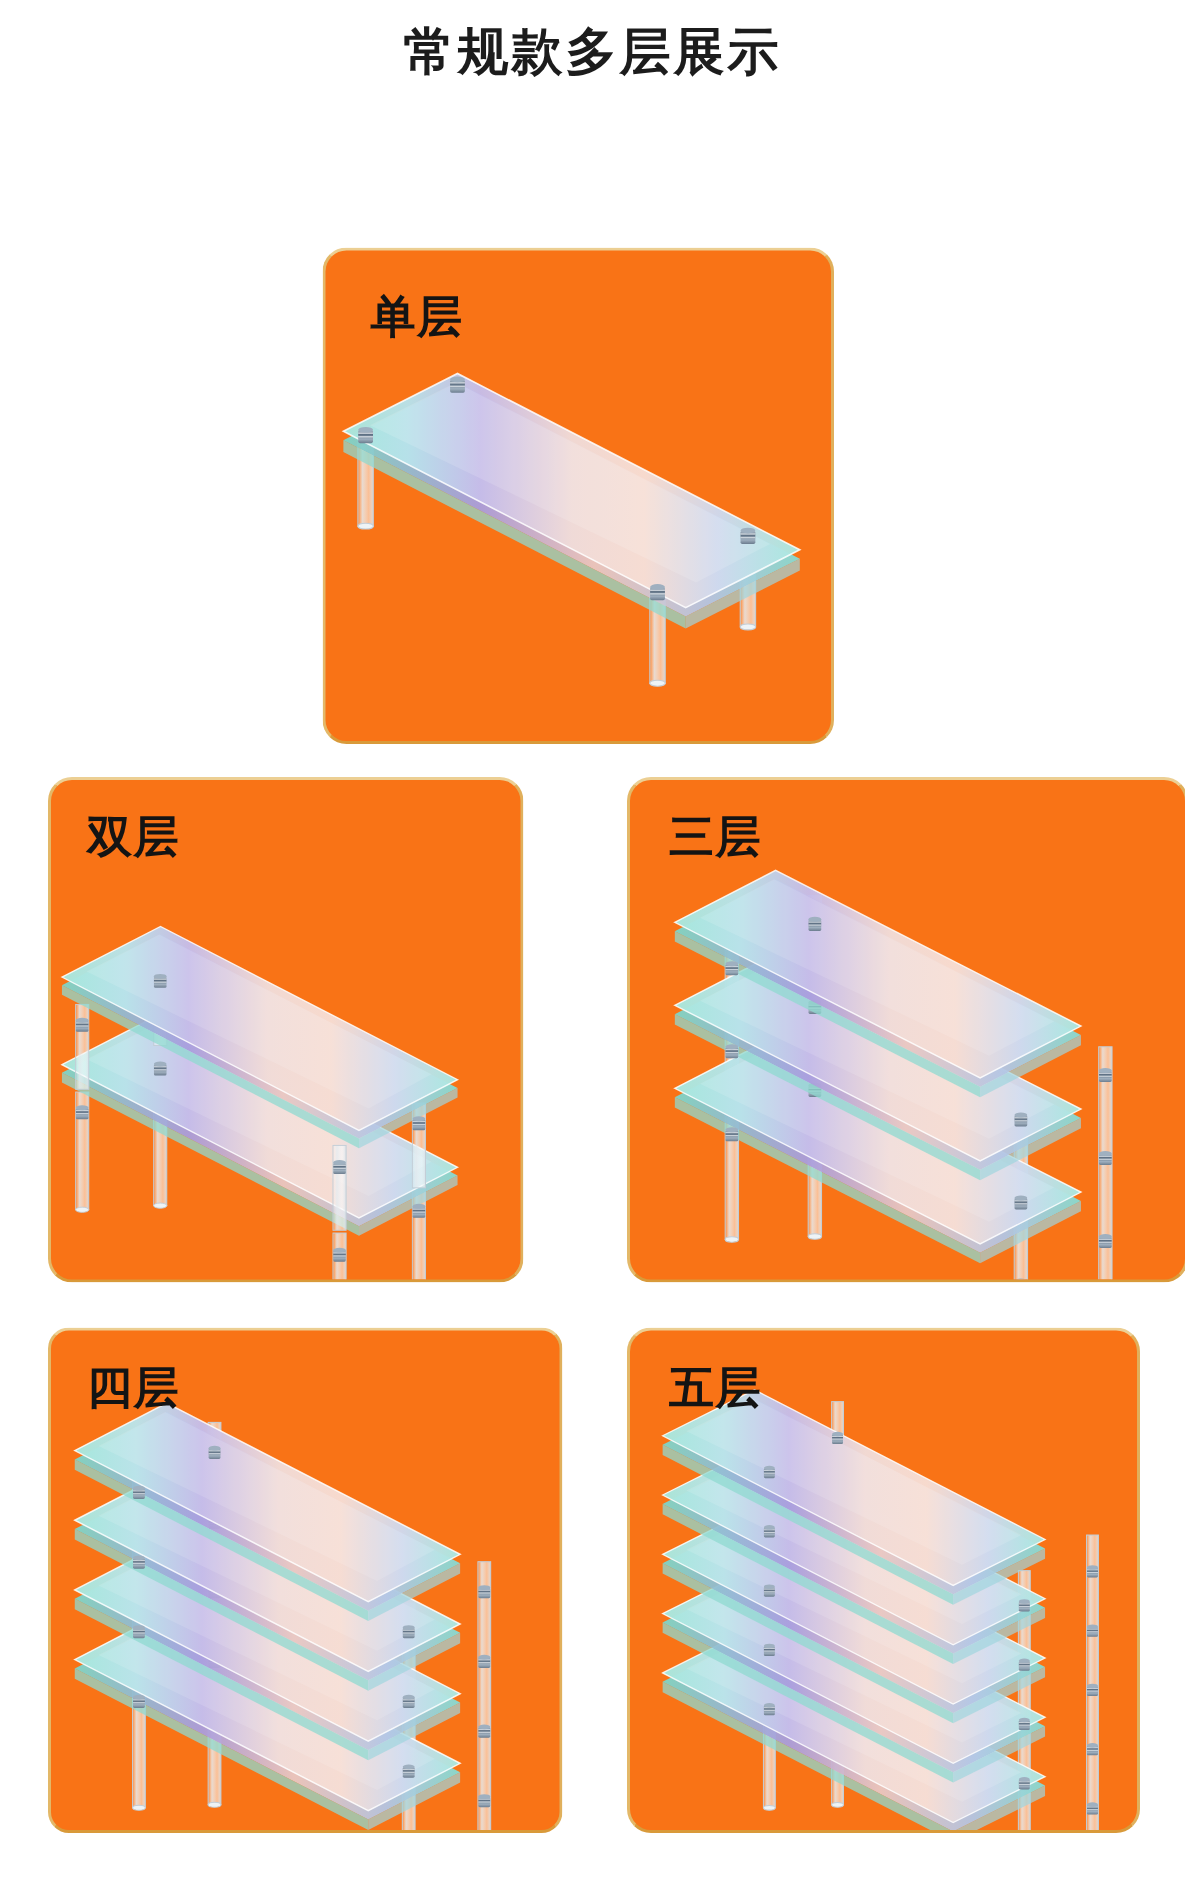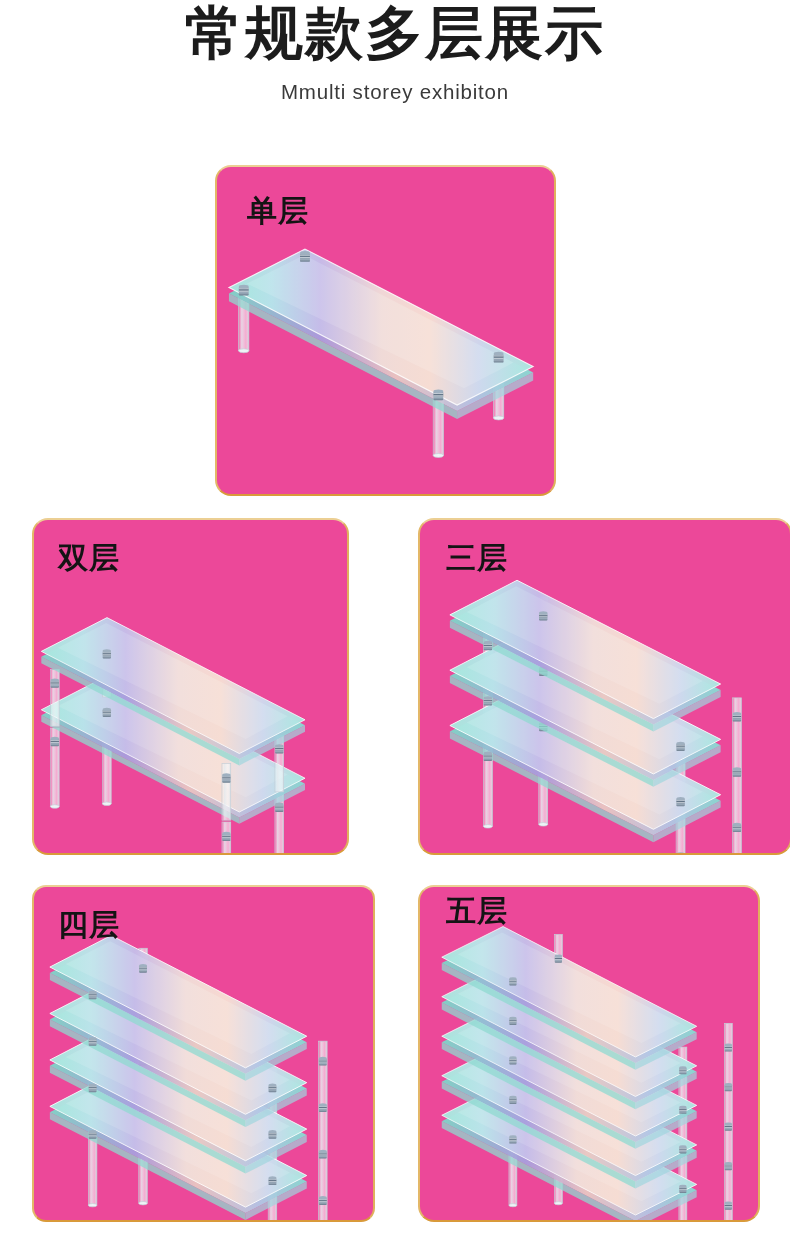--- a/index.html
+++ b/index.html
@@ -16,43 +16,43 @@
   }
 
   
   .header {
     position: absolute;
     top: 0; left: 0;
     width: 790px;
     text-align: center;
   }
   .main-title {
-    margin: 0;
-    font-size: 58px;
+    margin: 16px;
+    font-size: 34px;
     line-height: 1.15;
     font-weight: bold;
     letter-spacing: 2px;
     color: #1c1c1c;
     font-family: "Liberation Sans", "DejaVu Sans", sans-serif;
   }
   .sub-title {
     margin: 0;
     padding-top: 13px;
     font-size: 20.5px;
     letter-spacing: 0.8px;
     font-weight: normal;
     color: #3a3a3a;
   }
 
   
   .card {
     position: absolute;
     box-sizing: border-box;
     border-radius: 16px;
-    background: #ec4899;
+    background: #f97316;
     border: 2px solid #d99a3a;
     border-top-color: #eccf93;
     border-left-color: #e3b868;
     border-right-color: #e0b05c;
     overflow: hidden;
   }
   .card-label {
     position: absolute;
     left: 26px;
     top: 14px;
@@ -77,28 +77,27 @@
   #card-1 { left: 215px;  top: 165px;  width: 341px; height: 331px; }
   #card-2 { left: 32px;   top: 518px;  width: 317px; height: 337px; }
   #card-3 { left: 418px;  top: 518px;  width: 374px; height: 337px; }
   #card-4 { left: 32px;   top: 885px;  width: 343px; height: 337px; border-radius: 14px; }
   #card-5 { left: 418px;  top: 885px;  width: 342px; height: 337px; }
 
   #card-1 .card-label { left: 30px; top: 24px; }
   #card-2 .card-label { left: 24px; top: 18px; }
   #card-3 .card-label { left: 26px; top: 18px; }
   #card-4 .card-label { left: 24px; top: 18px; }
-  #card-5 .card-label { left: 26px; top: 4px; }
+  #card-5 .card-label { left: 26px; top: 18px; }
 </style>
 </head>
 <body>
 
 <div class="header">
   <h1 class="main-title">常规款多层展示</h1>
-  <p class="sub-title">Mmulti storey exhibiton</p>
 </div>
 
 <div class="card" id="card-1">
   <span class="card-label">单层</span>
   <div class="riser-wrap">
     <svg viewBox="0 0 341 331" preserveAspectRatio="xMidYMid meet">
       <defs>
         <linearGradient id="topG" x1="0" y1="0" x2="1" y2="0">
           <stop offset="0" stop-color="#a7e8dd"></stop>
           <stop offset="0.14" stop-color="#b7e2ea"></stop>

